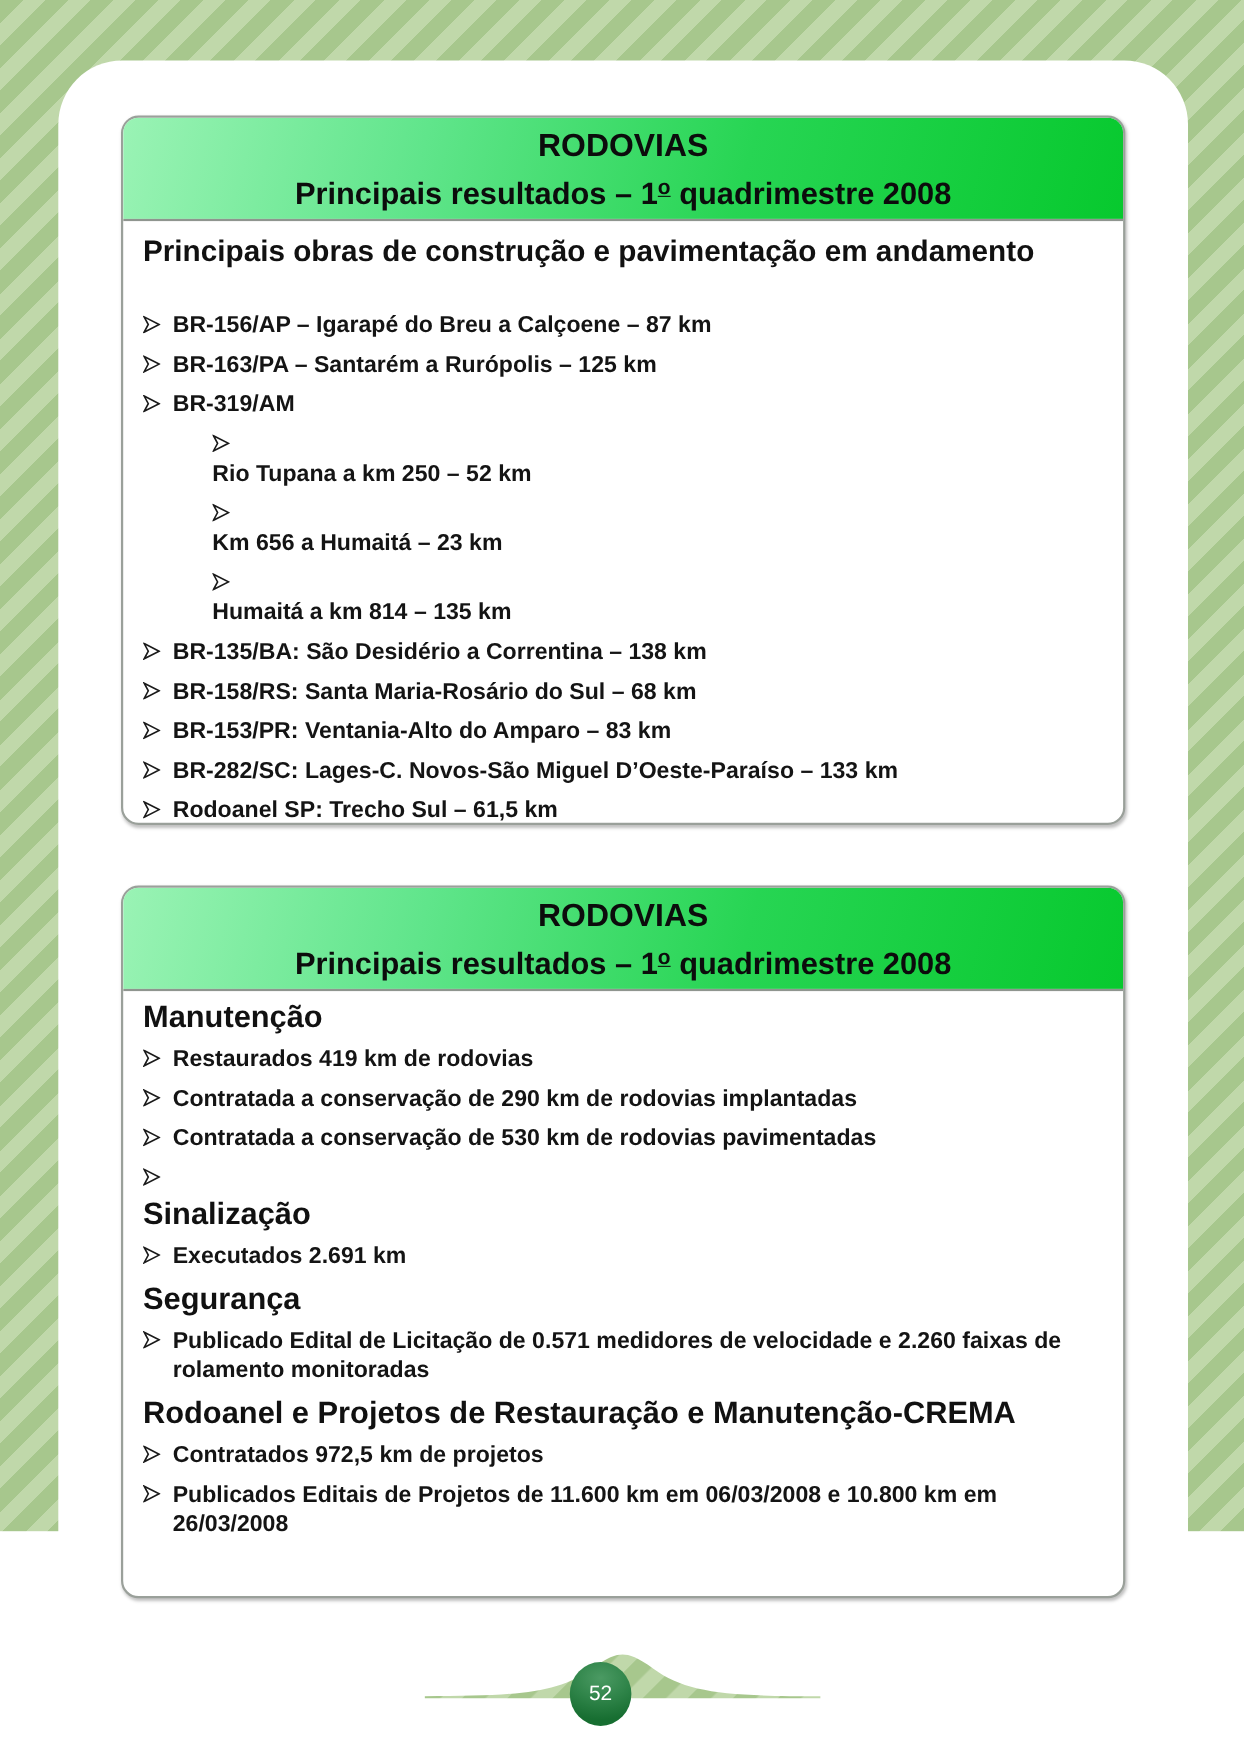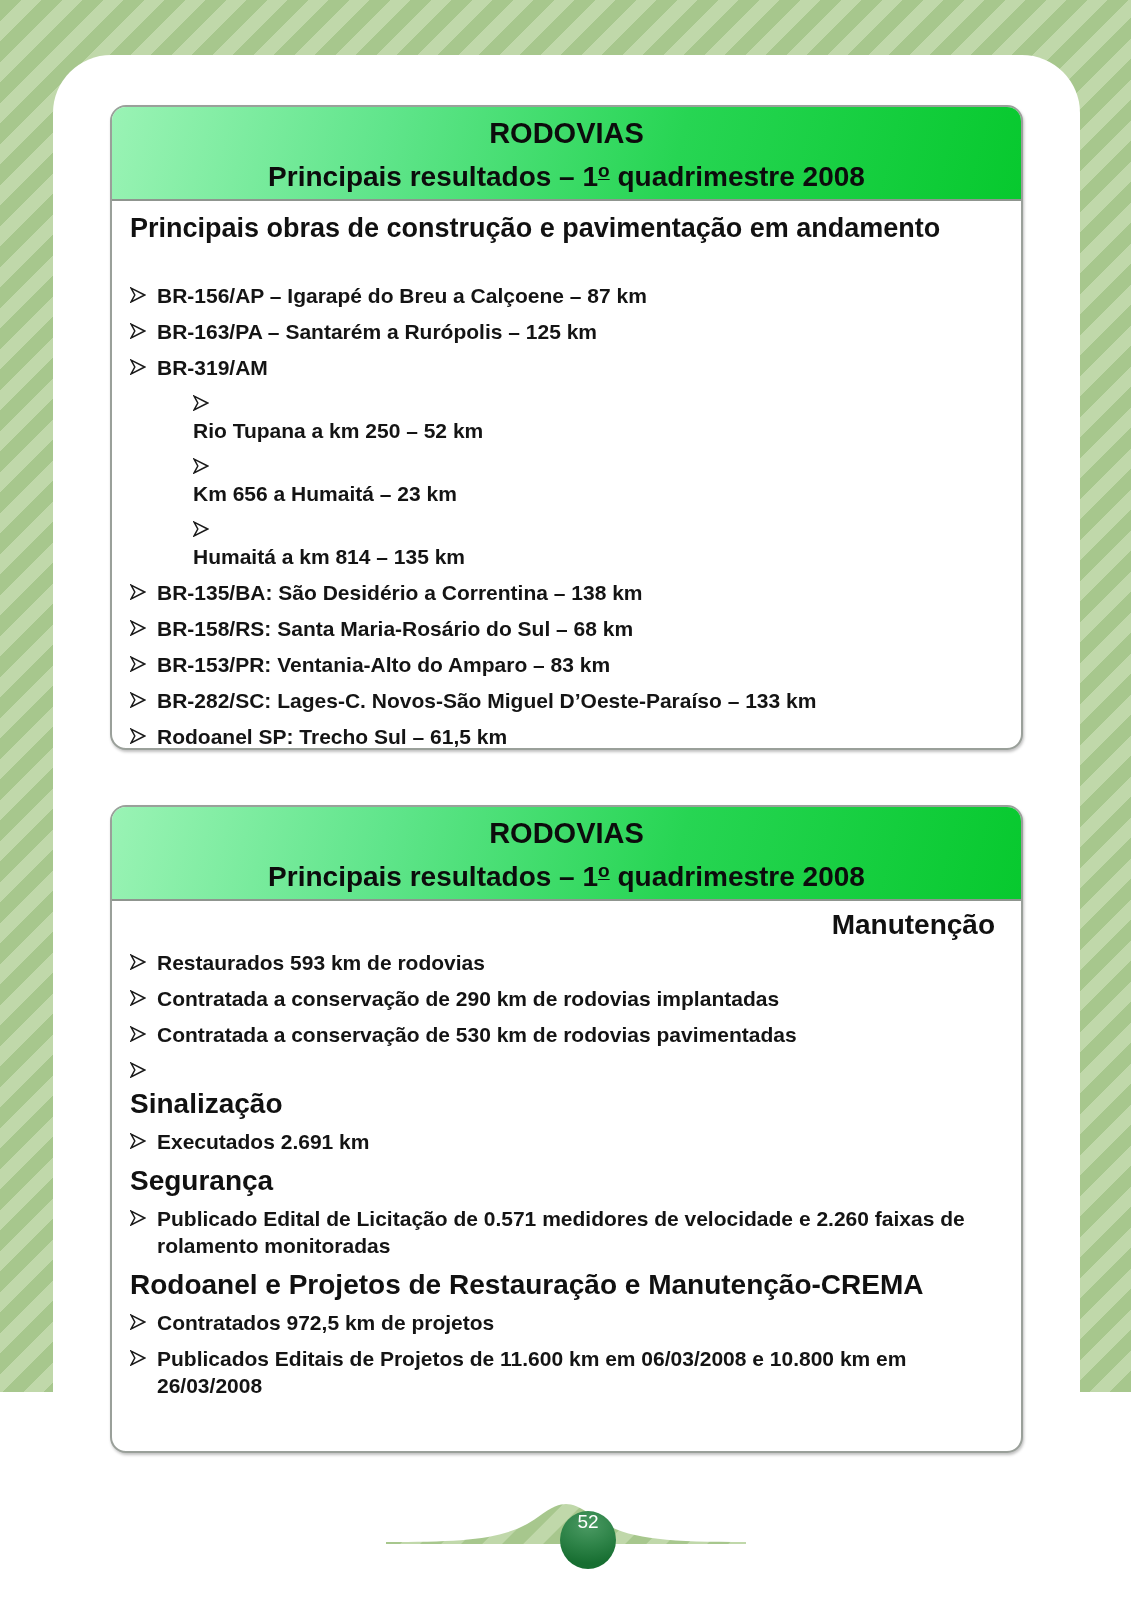--- a/index.html
+++ b/index.html
@@ -14,24 +14,24 @@
       #a7c78d 0px, #a7c78d 15px,
       #c0d8aa 15px, #c0d8aa 29px);
   }
   .sheet {
     position:absolute; left:53px; top:55px;
     width:1027px; height:1488px;
     background:#ffffff; border-radius:58px;
   }
   .hill-svg { position:absolute; left:386px; top:1496px; }
   .badge {
-    position:absolute; left:560px; top:1511px; width:56px; height:58px;
+    position:absolute; left:518px; top:1511px; width:56px; height:58px;
     border-radius:50%;
     background:radial-gradient(90% 65% at 50% 25%, #4b9a63 0%, #2f8449 52%, #176e31 100%);
-    display:flex; align-items:flex-start; justify-content:center;
+    display:flex; align-items:center; justify-content:center;
     color:#ffffff; font-size:19px;
   }
   .panel {
     position:absolute; left:110px; width:913px;
     background:#ffffff;
     border:2px solid #9aa09a; border-radius:16px;
     overflow:hidden;
     box-shadow:1px 2px 3px rgba(0,0,0,0.25);
   }
   .panel1 { top:105px; height:645px; }
@@ -52,21 +52,21 @@
   ul { list-style:none; }
   .content1 li {
     display:flex; font-size:21px; font-weight:bold;
     line-height:24px; margin-bottom:12px;
   }
   .content1 li.lv2 { margin-left:63px;flex-direction:column; }
   .bullet { flex:0 0 27px; padding-top:3px; }
   .bullet svg { display:block; }
   .content2 { padding:4px 26px 0 18px; color:#141414; }
   .content2 .sec-h { font-size:28px; font-weight:bold; margin:10px 0 8px; color:#111; }
-  .content2 .sec-h:first-child { margin-top:4px;text-align:right; }
+  .content2 .sec-h:first-child { margin-top:4px; }
   .content2 li {
     display:flex; font-size:21px; font-weight:bold;
     line-height:27px; margin-bottom:9px;
   }
   .content2 .bullet { padding-top:5px; }
 </style>
 </head>
 <body>
 
 <div class="canvas">
@@ -179,21 +179,21 @@
     </header>
     <div class="content2">
       <div class="sec-h">Manutenção</div>
       <ul>
         <li>
             <span class="bullet">
               <svg width="16" height="16" viewBox="0 0 12 12">
                 <path d="M0.8 0.8 L11 6 L0.8 11.2 L3.6 6 Z" fill="#ffffff" stroke="#1a1a1a" stroke-width="1.1"></path>
               </svg>
             </span>
-            <span>Restaurados 593 km de rodovias</span>
+            <span>Restaurados 419 km de rodovias</span>
           </li>
         <li>
             <span class="bullet">
               <svg width="16" height="16" viewBox="0 0 12 12">
                 <path d="M0.8 0.8 L11 6 L0.8 11.2 L3.6 6 Z" fill="#ffffff" stroke="#1a1a1a" stroke-width="1.1"></path>
               </svg>
             </span>
             <span>Contratada a conservação de 290 km de rodovias implantadas</span>
           </li>
         <li>

